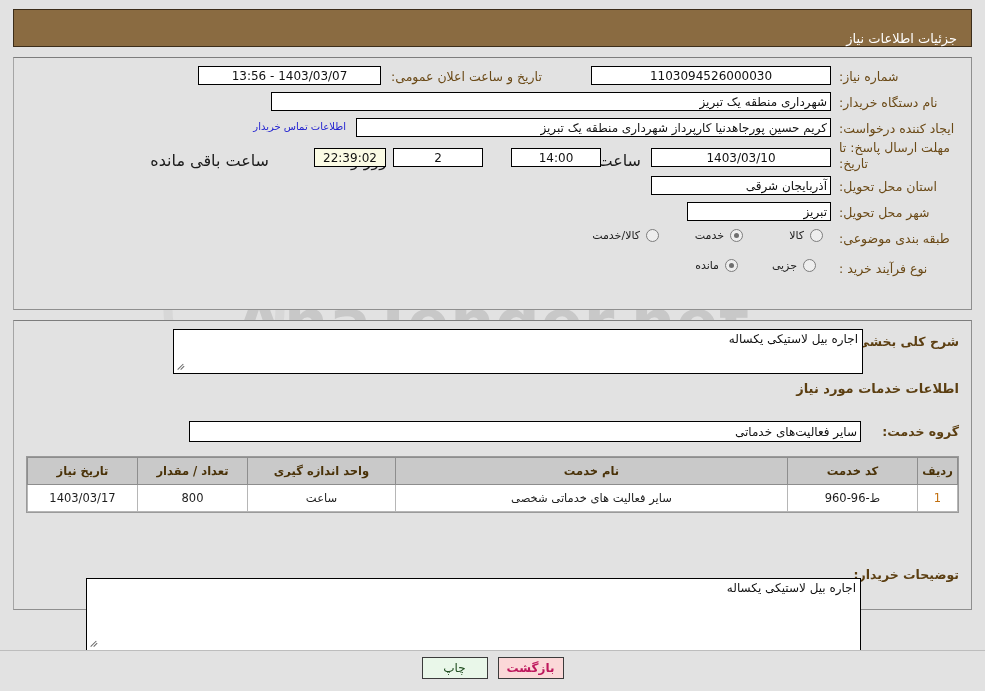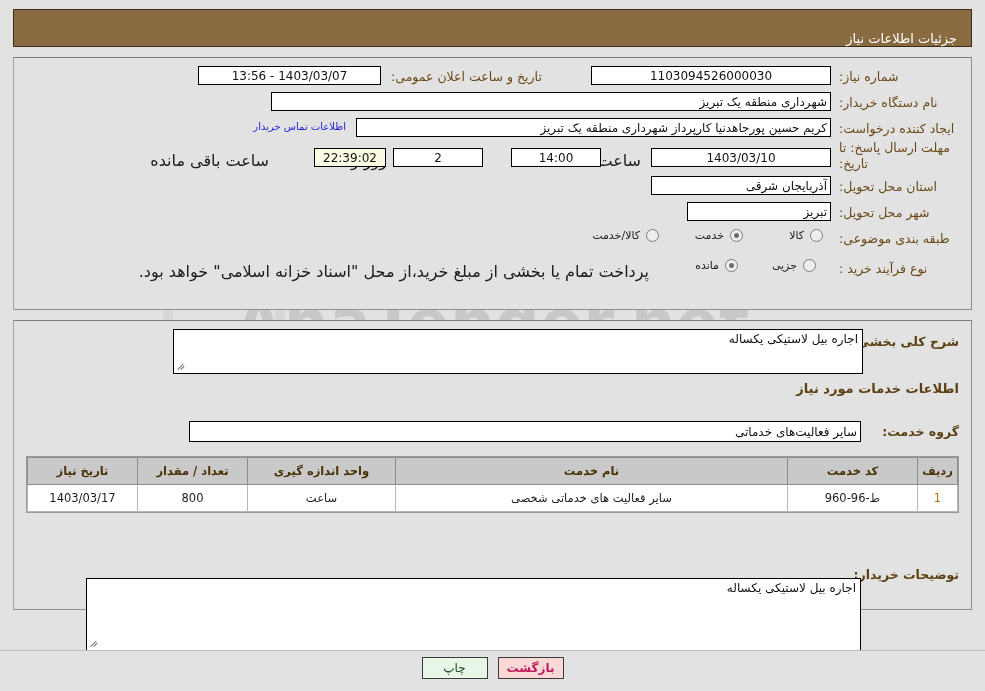--- a/index.html
+++ b/index.html
@@ -357,21 +357,20 @@
     <div class="abs radio-group" style="top:201px; right:155px;">
       <span class="radio"></span>
       <span class="radio-label">جزیی</span>
     </div>
 
     <div class="abs radio-group" style="top:201px; right:233px;">
       <span class="radio on"></span>
       <span class="radio-label">مانده</span>
     </div>
 
-    <div class="abs note-text" style="top:204px; right:322px;">پرداخت تمام یا بخشی از مبلغ خرید،از محل "اسناد خزانه اسلامی" خواهد بود.</div>
   </div>
 
   <div class="panel" id="midPanel">
 
     <div class="abs bold-lbl" style="top:13px; right:12px;">شرح کلی بخشی:</div>
     <div class="abs textarea-box" style="top:8px; right:108px; width:690px; height:45px;">
       <span>اجاره بیل لاستیکی یکساله</span>
       <span class="resize-grip"></span>
     </div>
 

